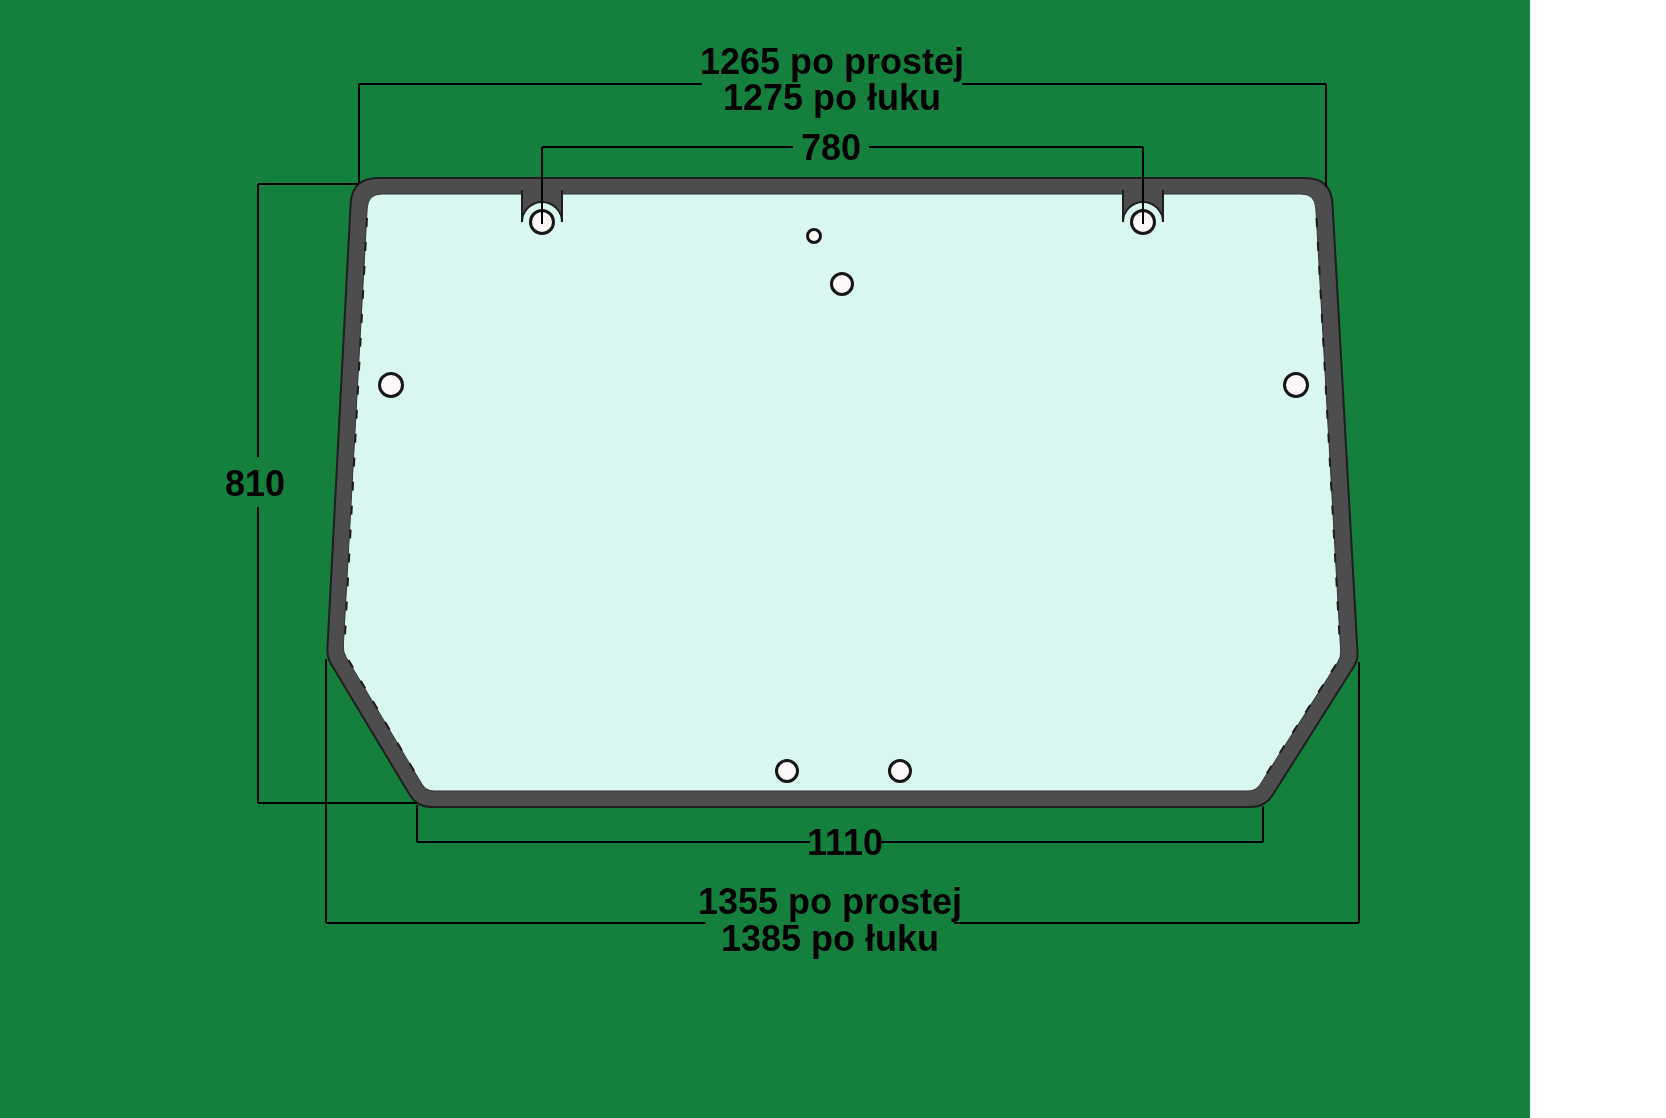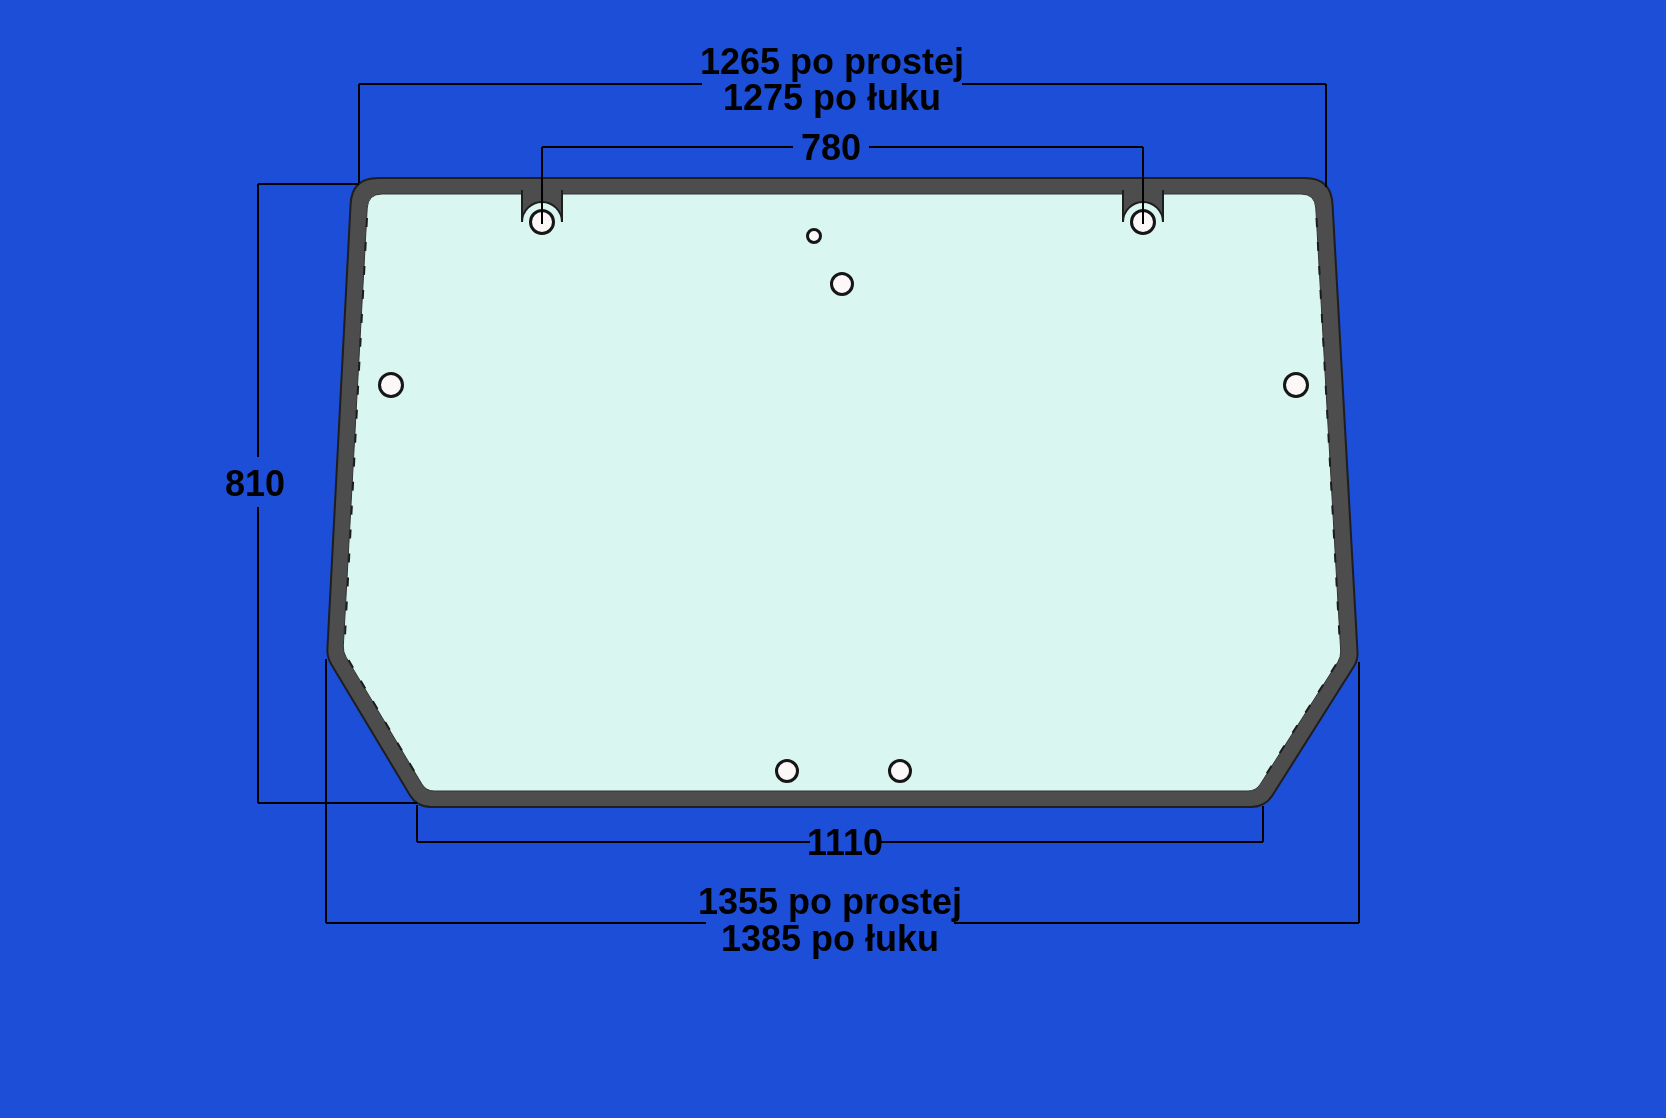--- a/index.html
+++ b/index.html
@@ -2,23 +2,23 @@
 <html><head>
 <meta charset="utf-8">
 <style>
   html, body {
     margin: 0;
     padding: 0;
     background: #ffffff;
   }
   .stage {
     position: relative;
-    width: 1666px;
+    width: 1530px;
     height: 1118px;
-    background: #1d4ed8;
+    background: #15803d;
     overflow: hidden;
     font-family: "Liberation Sans", sans-serif;
     text-align: center;
   }
   svg { display: block; }
   .dim-text {
     font-family: "Liberation Sans", sans-serif;
     font-weight: bold;
     font-size: 36px;
     fill: #000000;

